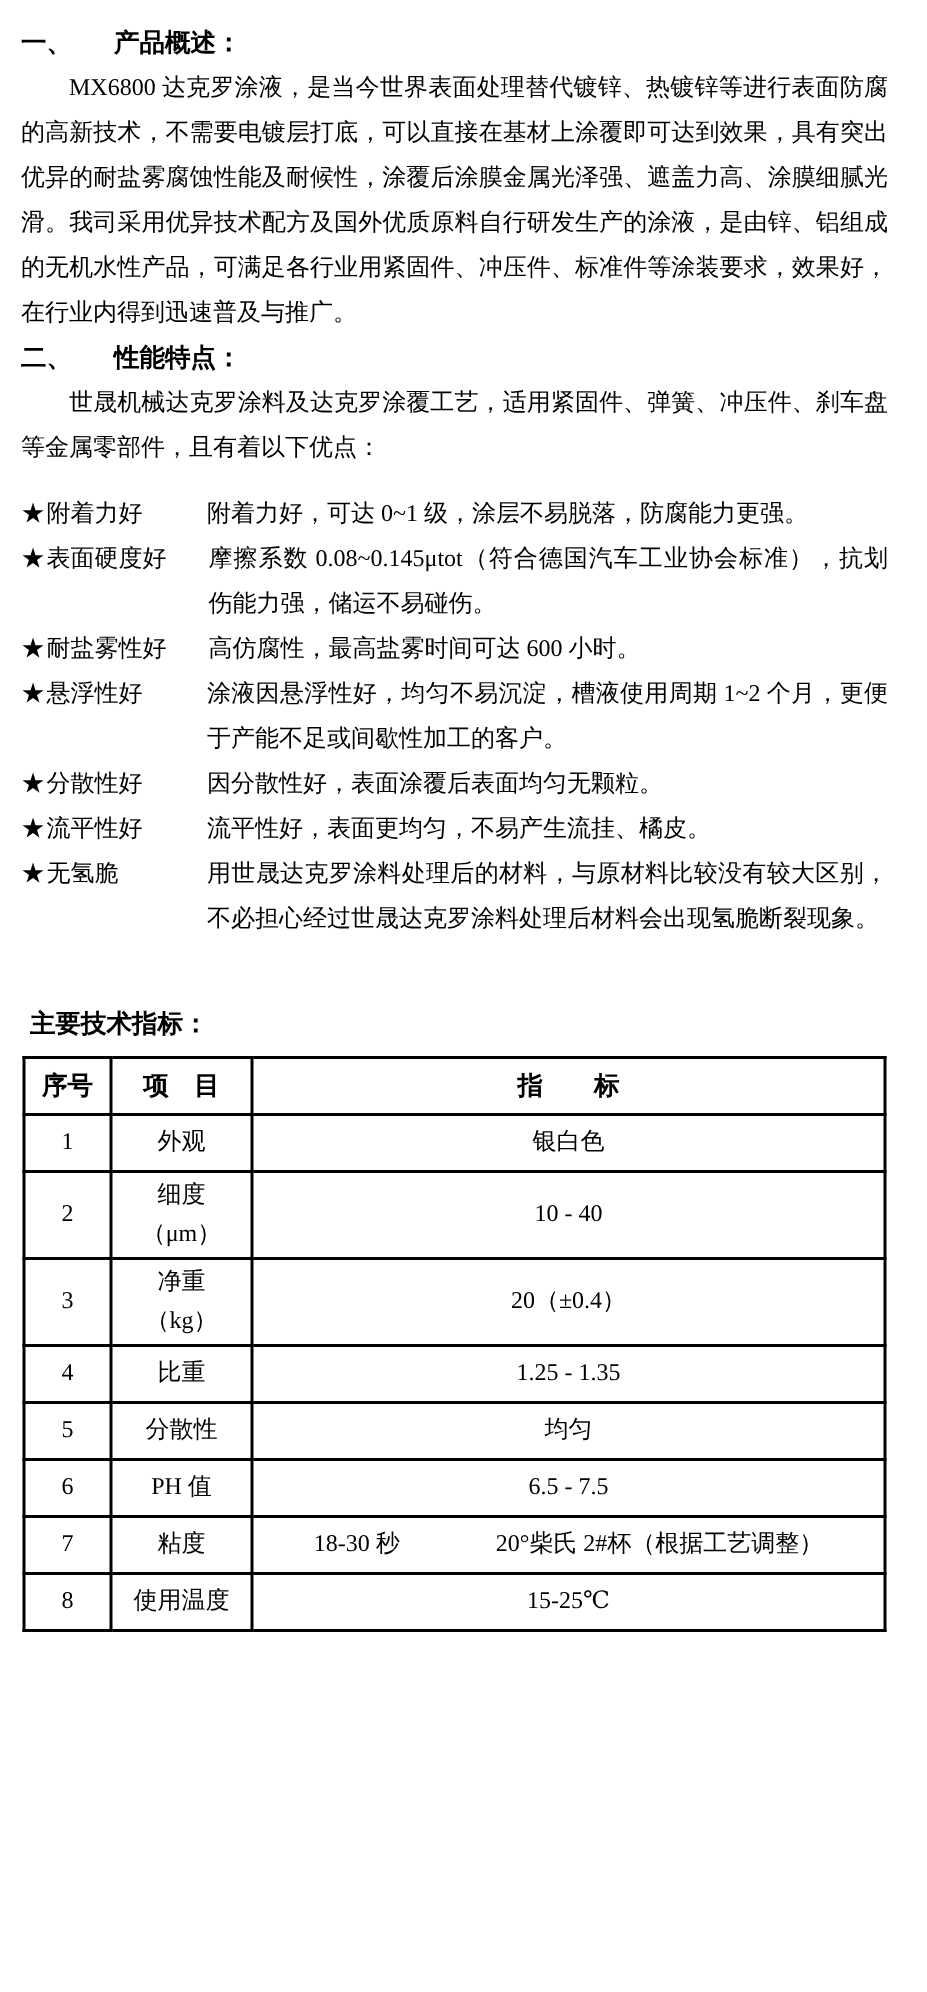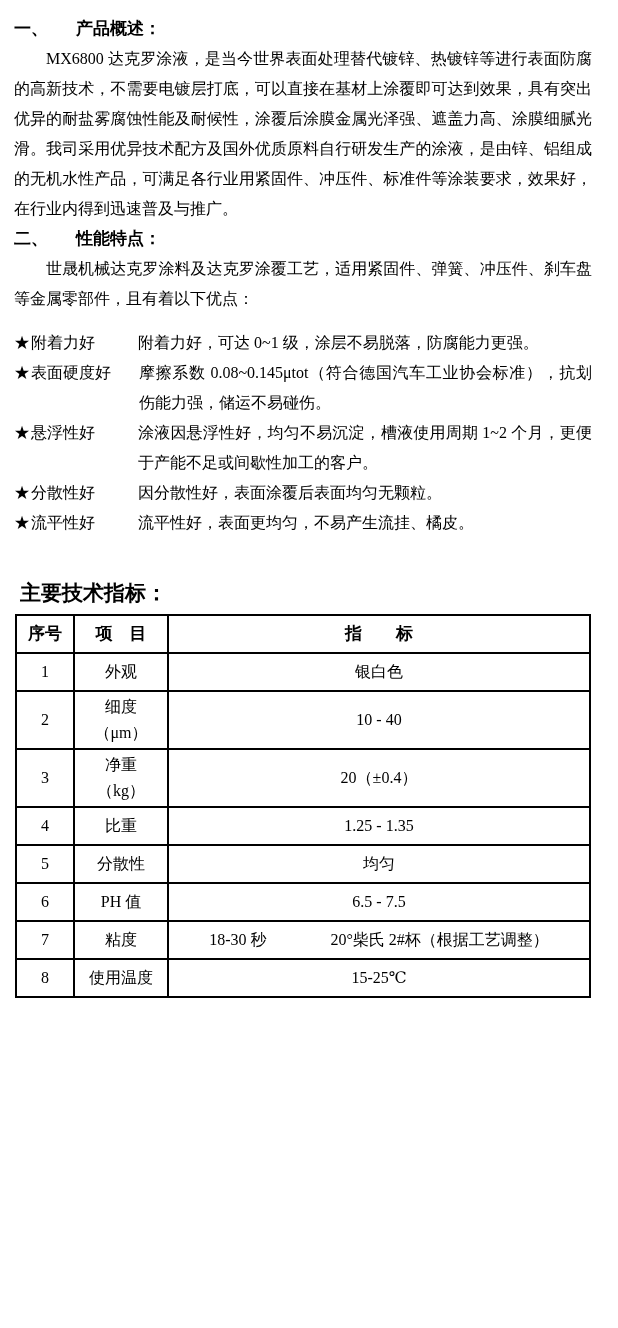--- a/index.html
+++ b/index.html
@@ -41,21 +41,21 @@
     white-space:nowrap;
   }
   .feature-desc{
     flex:1;
     text-align:justify;
   }
   .star{margin-right:1px;}
   .specs-block{margin-top:40px;}
   .specs-heading{
     font-weight:bold;
-    font-size:21px;
+    font-size:17px;
     margin:0 0 6px 6px;
   }
   table.specs{
     border-collapse:collapse;
     width:574px;
     margin-left:1px;
     table-layout:fixed;
   }
   table.specs td,table.specs th{
     border:2px solid #000000;
@@ -102,30 +102,38 @@
   <div>
     <div class="feature-row">
       <span class="feature-label"><span class="star">★</span><span>附着力好</span></span>
       <span class="feature-desc">附着力好，可达 0~1 级，涂层不易脱落，防腐能力更强。</span>
     </div>
     <div class="feature-row">
       <span class="feature-label"><span class="star">★</span><span>表面硬度好</span></span>
       <span class="feature-desc">摩擦系数 0.08~0.145μtot（符合德国汽车工业协会标准），抗划伤能力强，储运不易碰伤。</span>
     </div>
     <div class="feature-row">
+      <span class="feature-label"><span class="star">★</span><span>耐盐雾性好</span></span>
+      <span class="feature-desc">高仿腐性，最高盐雾时间可达 600 小时。</span>
+    </div>
+    <div class="feature-row">
       <span class="feature-label"><span class="star">★</span><span>悬浮性好</span></span>
       <span class="feature-desc">涂液因悬浮性好，均匀不易沉淀，槽液使用周期 1~2 个月，更便于产能不足或间歇性加工的客户。</span>
     </div>
     <div class="feature-row">
       <span class="feature-label"><span class="star">★</span><span>分散性好</span></span>
       <span class="feature-desc">因分散性好，表面涂覆后表面均匀无颗粒。</span>
     </div>
     <div class="feature-row">
       <span class="feature-label"><span class="star">★</span><span>流平性好</span></span>
       <span class="feature-desc">流平性好，表面更均匀，不易产生流挂、橘皮。</span>
+    </div>
+    <div class="feature-row">
+      <span class="feature-label"><span class="star">★</span><span>无氢脆</span></span>
+      <span class="feature-desc">用世晟达克罗涂料处理后的材料，与原材料比较没有较大区别，不必担心经过世晟达克罗涂料处理后材料会出现氢脆断裂现象。</span>
     </div>
   </div>
 
   <div class="specs-block">
     <div class="specs-heading">主要技术指标：</div>
     <table class="specs">
       <colgroup>
           <col class="c-no">
           <col class="c-item">
           <col class="c-val">

